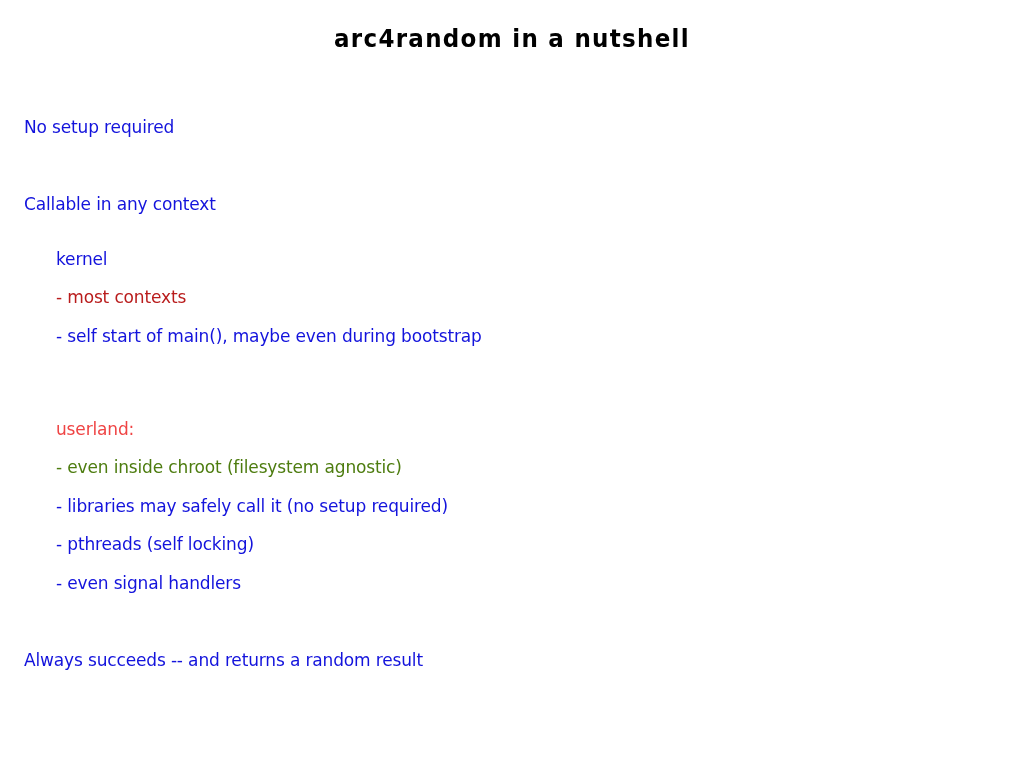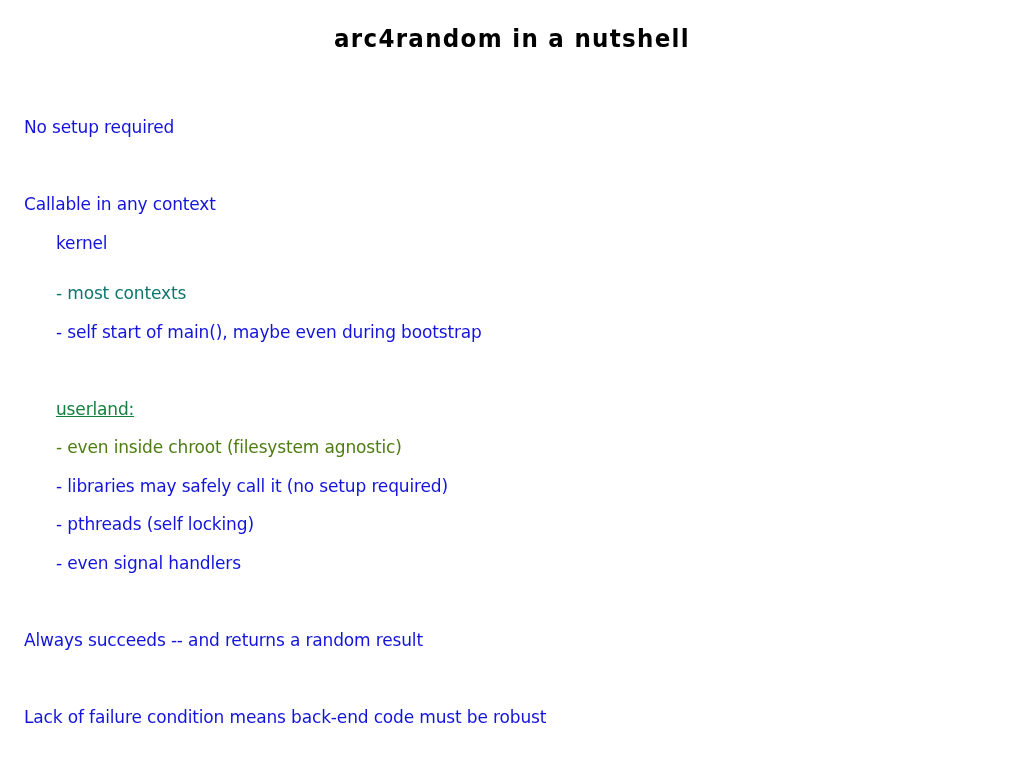--- a/index.html
+++ b/index.html
@@ -56,21 +56,21 @@
   .line {
     white-space: pre;
     height: 38.5px;
     color: #1313dc;
     font-size: 17px;
     letter-spacing: -0.15px;
   }
 
   
   .lvl-0 { padding-left: 0px; }
-  .lvl-1 { padding-left: 32px; }
+  .lvl-1 { padding-left: 32px; margin-top: 16px; }
   .lvl-2 { padding-left: 32px; }
 
   
   .line.blank {
     height: 38.5px;
     font-size: 25px;
   }
   .line.blank::after { content: "\00a0"; }
 
   
@@ -83,27 +83,26 @@
 
 <div id="slide" style="background: rgb(255, 255, 255);">
 
   <div id="slide-title" style="color: rgb(0, 0, 0);">arc4random in a nutshell</div>
 
   <div id="body-block">
       <div class="line lvl-0" style="color: rgb(19, 19, 220);">No setup required</div>
       <div class="line lvl-0 blank" style="color: rgb(19, 19, 220);"></div>
       <div class="line lvl-0" style="color: rgb(19, 19, 220);">Callable in any context</div>
       <div class="line lvl-1" style="color: rgb(19, 19, 220);">kernel</div>
-      <div class="line lvl-2" style="color: #0f766e; margin-top: 12px;">- most contexts</div>
+      <div class="line lvl-2" style="color: #b91c1c;">- most contexts</div>
       <div class="line lvl-2" style="color: rgb(19, 19, 220);">- self start of main(), maybe even during bootstrap</div>
       <div class="line lvl-0 blank" style="color: rgb(19, 19, 220);"></div>
-      <div class="line lvl-1" style="color: #15803d; text-decoration: underline;">userland:</div>
+      <div class="line lvl-1" style="color: #ef4444;">userland:</div>
       <div class="line lvl-2" style="color: #4d7c0f;">- even inside chroot (filesystem agnostic)</div>
       <div class="line lvl-2" style="color: rgb(19, 19, 220);">- libraries may safely call it (no setup required)</div>
       <div class="line lvl-2" style="color: rgb(19, 19, 220);">- pthreads (self locking)</div>
       <div class="line lvl-2" style="color: rgb(19, 19, 220);">- even signal handlers</div>
       <div class="line lvl-0 blank" style="color: rgb(19, 19, 220);"></div>
       <div class="line lvl-0" style="color: rgb(19, 19, 220);">Always succeeds -- and returns a random result</div>
       <div class="line lvl-0 blank" style="color: rgb(19, 19, 220);"></div>
-      <div class="line lvl-0" style="color: rgb(19, 19, 220);">Lack of failure condition means back-end code must be robust</div>
     </div>
 
 </div>
 
 </body></html>

